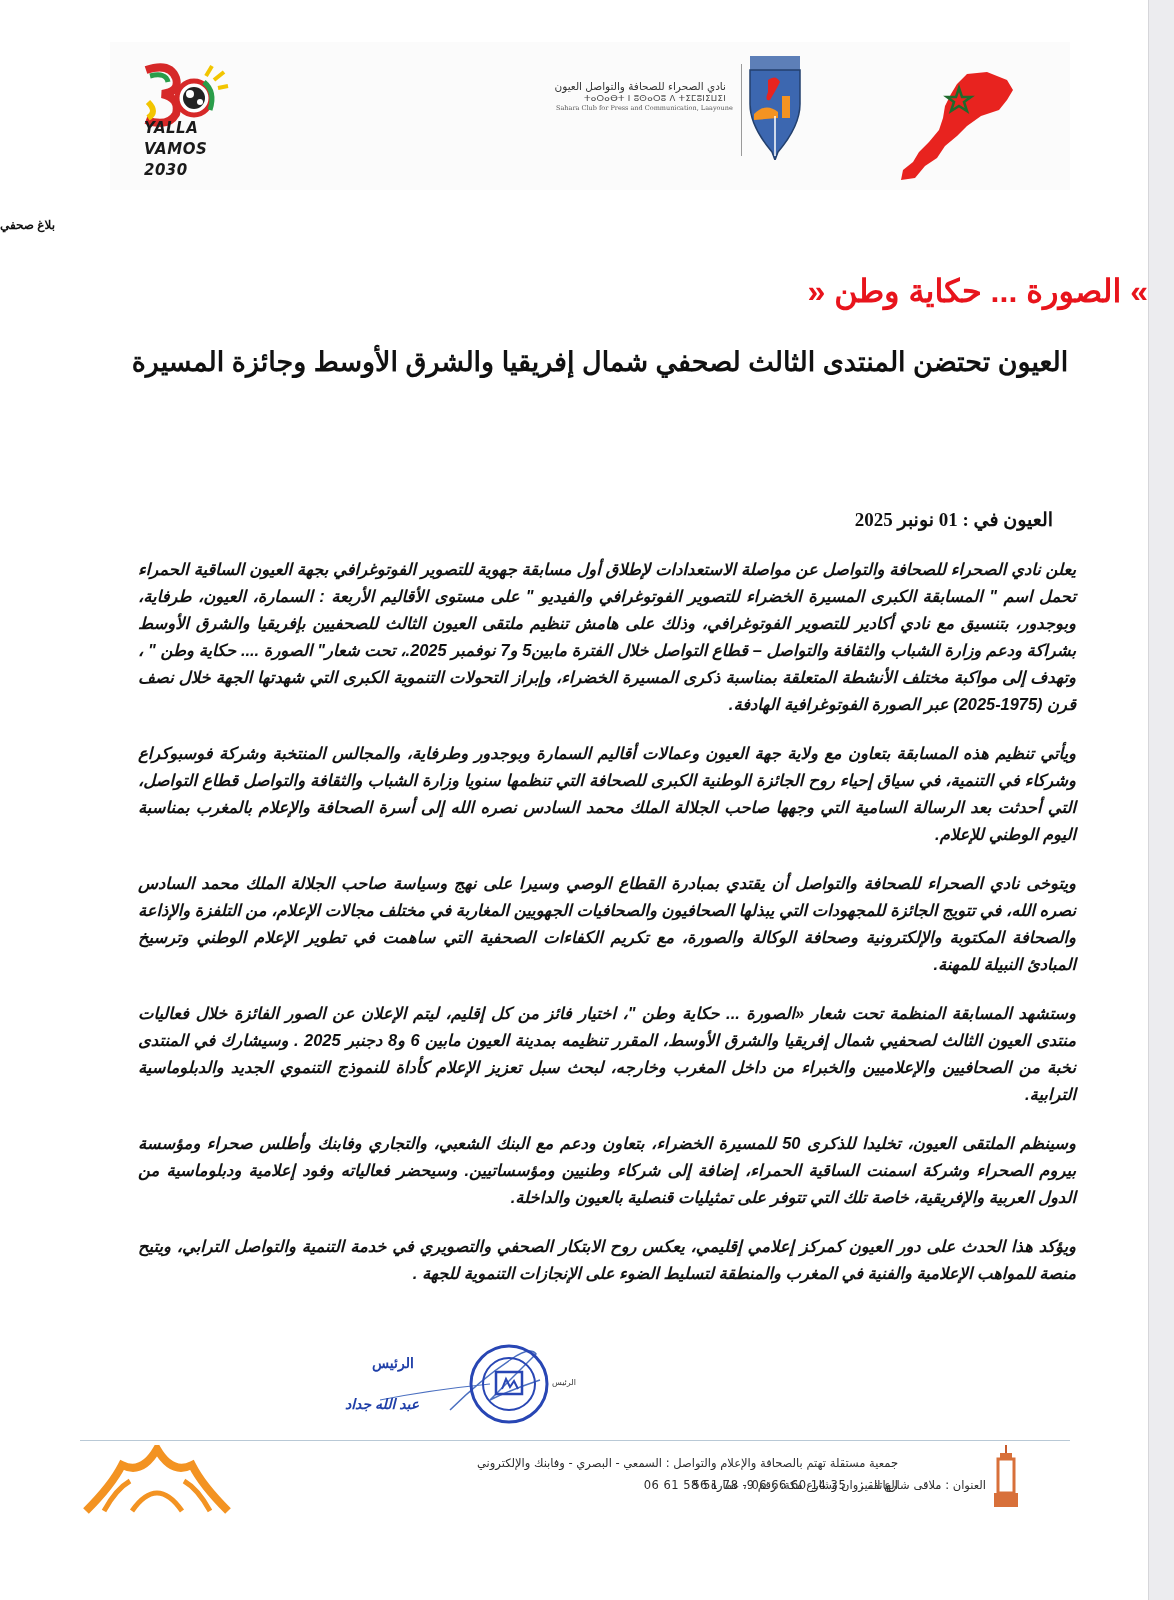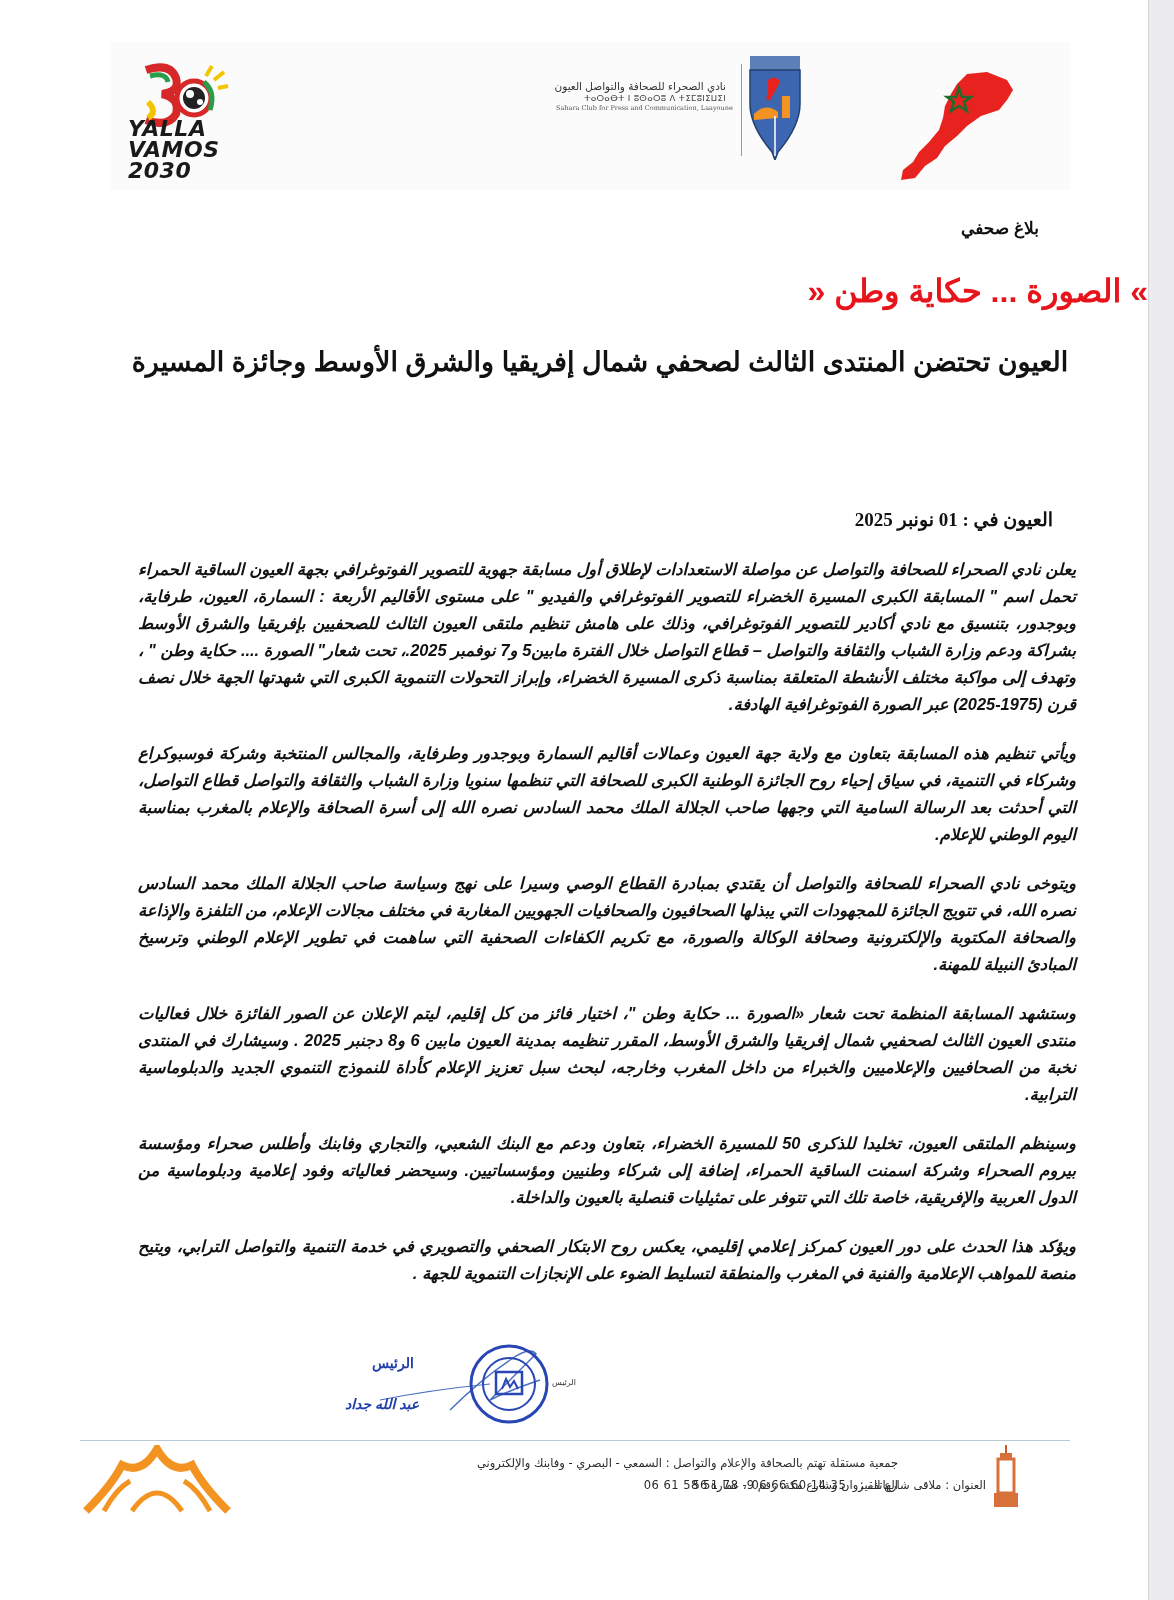--- a/index.html
+++ b/index.html
@@ -14,35 +14,35 @@
     .scroll-edge {
       position: absolute; right: 0; top: 0; width: 25px; height: 1600px; background: #ececef;
       border-left: 1px solid #d6d6da;
     }
     .header-band {
       position: absolute; left: 110px; top: 42px; width: 960px; height: 148px; background: #fbfbfb;
     }
     
     .yv-logo { position: absolute; left: 140px; top: 62px; width: 90px; height: 125px; }
     .yv-text {
-      position: absolute; left: 128px; top: 118px; width: 90px; font-family: "DejaVu Sans", sans-serif;
-      font-weight: bold; font-size: 22px; line-height: 21px; color: #1a1a1a; letter-spacing: 0.5px; font-style: italic;
+      position: absolute; left: 144px; top: 118px; width: 90px; font-family: "DejaVu Sans", sans-serif;
+      font-weight: bold; font-size: 15px; line-height: 21px; color: #1a1a1a; letter-spacing: 0.5px; font-style: italic;
     }
     
     .club-text { position: absolute; left: 556px; top: 80px; width: 170px; text-align: right; direction: rtl; }
     .club-ar { font-size: 10.5px; color: #333; line-height: 13px; white-space: nowrap; }
     .club-tf { font-size: 8.5px; color: #444; line-height: 11px; direction: ltr; text-align: right; white-space: nowrap; letter-spacing: 0.3px; }
     .club-en { font-size: 6.5px; color: #555; line-height: 9px; direction: ltr; text-align: right; font-family: "DejaVu Serif", serif; white-space: nowrap; }
     .club-divider { position: absolute; left: 741px; top: 64px; width: 1px; height: 92px; background: #9a9a9a; }
     .pen-logo { position: absolute; left: 746px; top: 56px; width: 58px; height: 104px; }
     .map-logo { position: absolute; left: 895px; top: 66px; width: 125px; height: 118px; }
 
     .doc-label {
-      position: absolute; left: 0; width: 1039px; top: 218px; text-align: right; direction: rtl;
-      font-family: "Liberation Sans", sans-serif; font-weight: bold; font-size: 17px; color: #111;
+      position: absolute; left: 0; width: 1039px; top: 218px; text-align: left; direction: rtl;
+      font-family: "Liberation Sans", sans-serif; font-weight: bold; font-size: 12px; color: #111;
     }
     .slogan {
       position: absolute; left: 0; width: 1148px; top: 272px; direction: rtl;
       font-family: "Liberation Sans", sans-serif; font-weight: bold; font-size: 32px; color: #e8141c;
     }
     .headline {
       position: absolute; left: 120px; width: 960px; top: 344px; text-align: center; direction: rtl;
       font-family: "Liberation Sans", sans-serif; font-weight: bold; font-size: 27px; line-height: 37px; color: #111;
     }
     .dateline {

